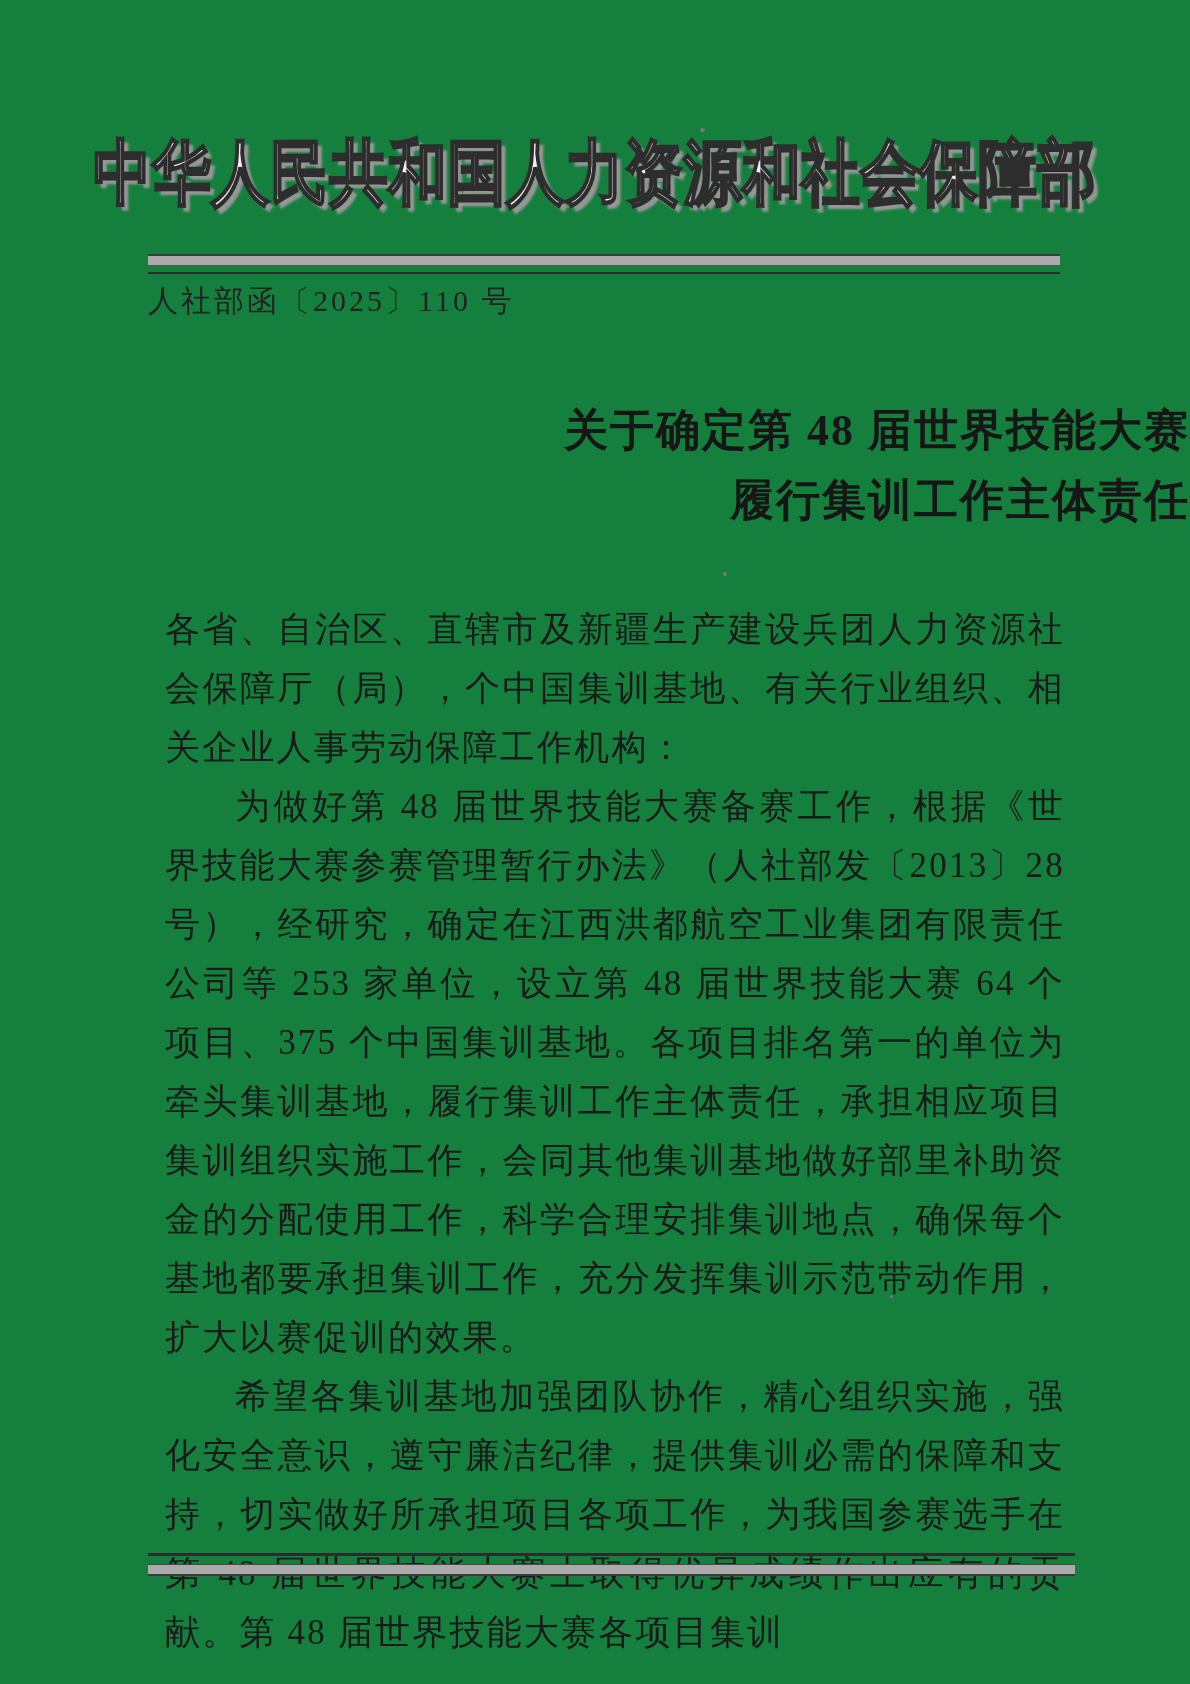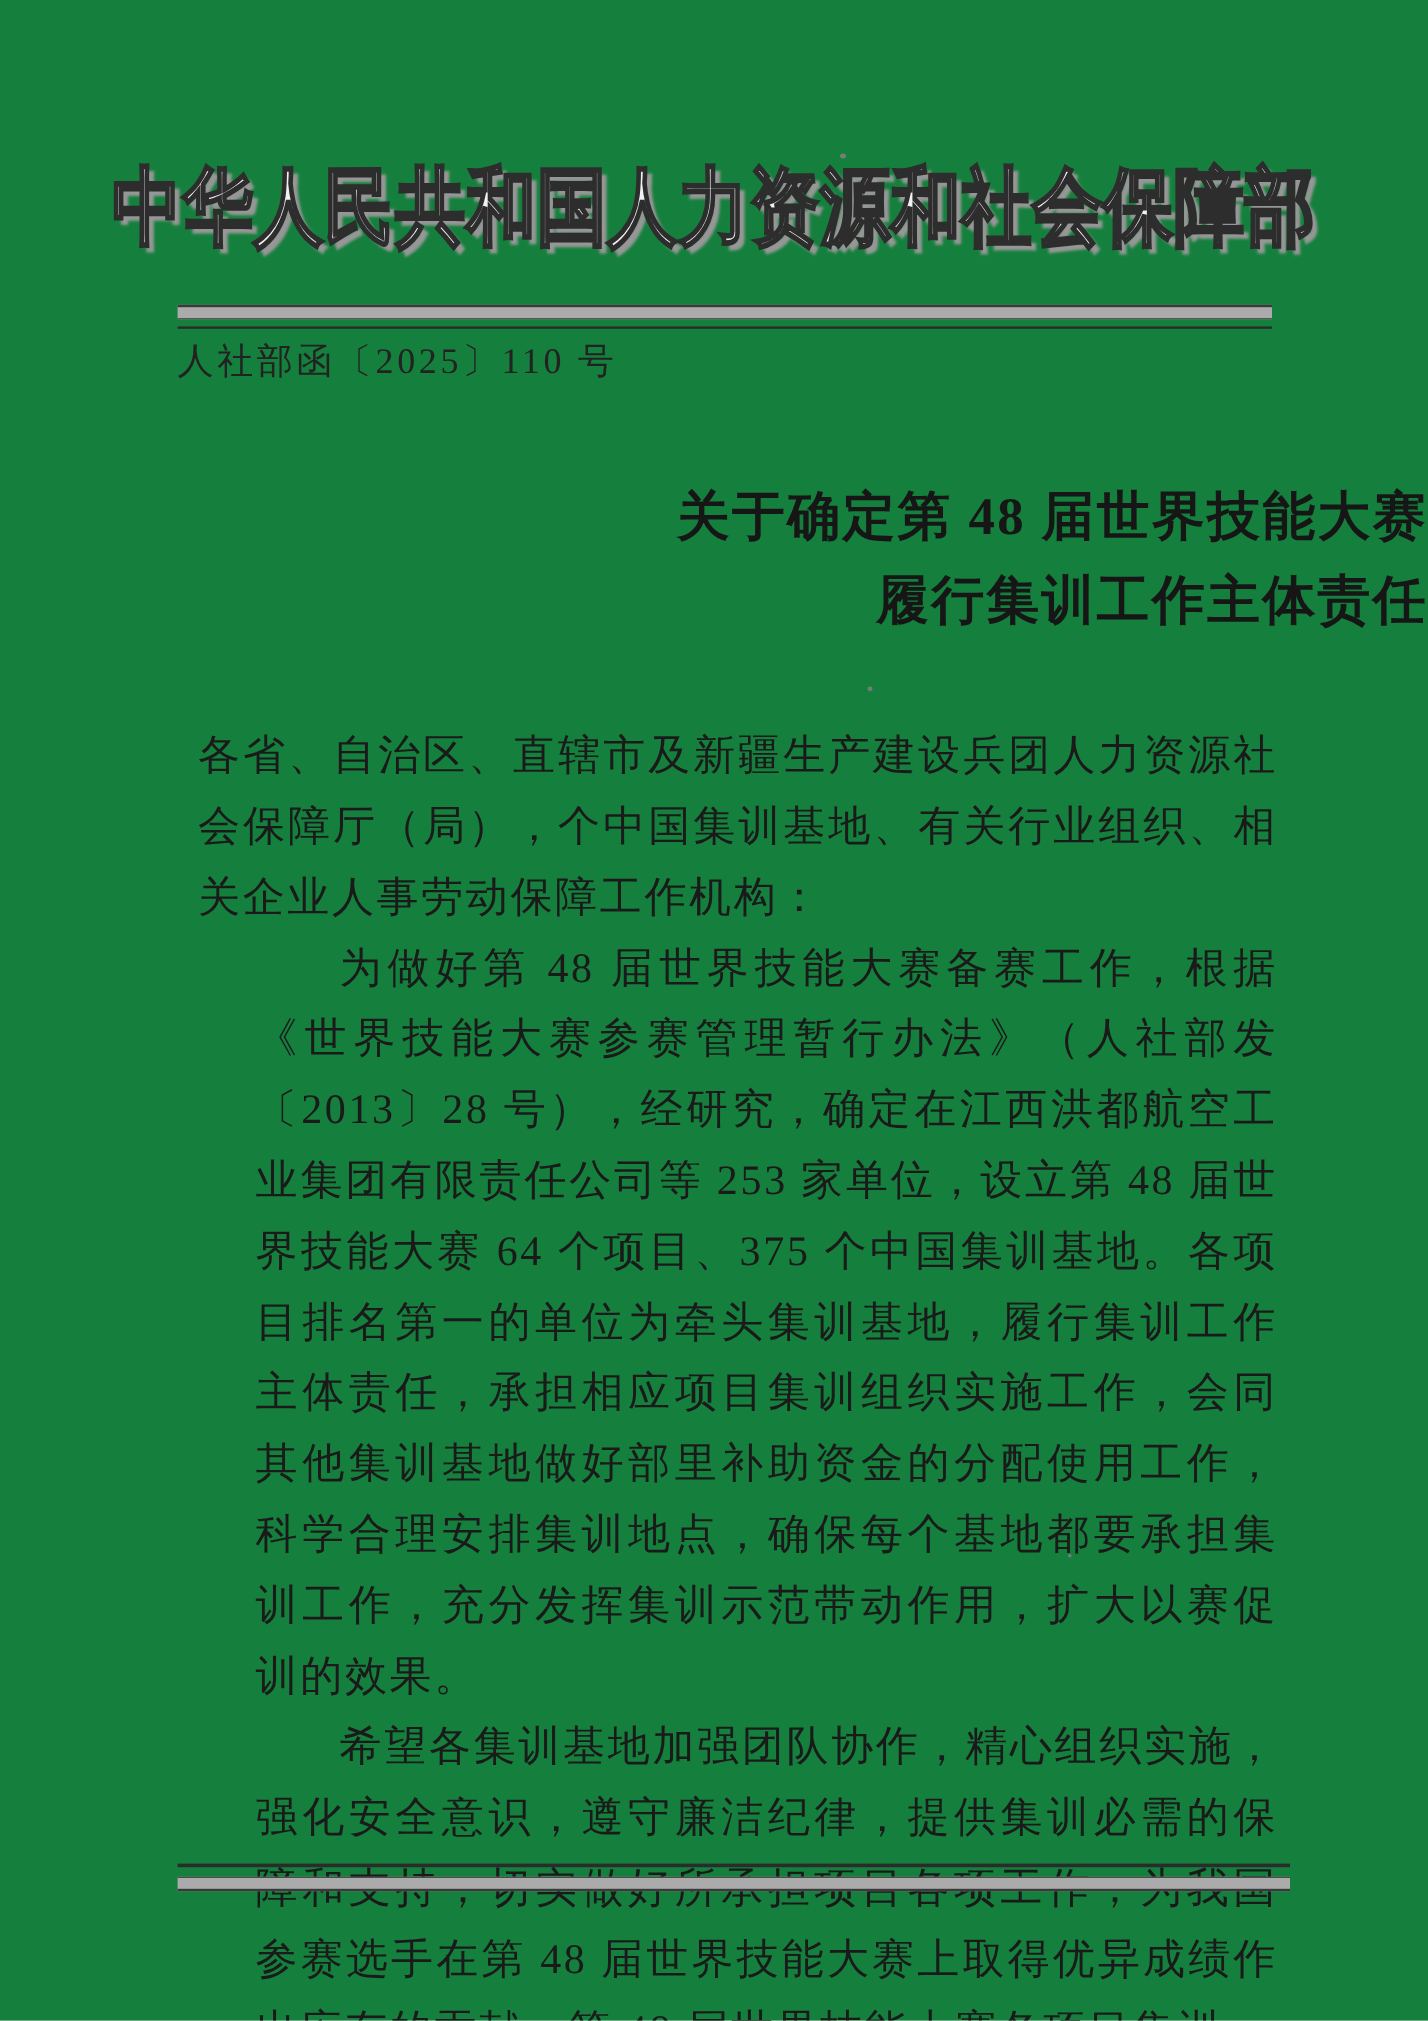--- a/index.html
+++ b/index.html
@@ -34,21 +34,21 @@
     text-align:right; font-size:44px; font-weight:bold;
     line-height:70px; letter-spacing:2px; color:#161616;
   }
   
   .body-text {
     position:absolute; top:600px; left:165px; width:900px;
     font-size:35px; line-height:59px; letter-spacing:2.2px;
     text-align:justify; color:#1a1a1a;
   }
   .body-text p { margin:0; }
-  .body-text p.indent { text-indent:2em;margin-left:48px; }
+  .body-text p.indent { text-indent:2em; }
   
   .rule-bottom { position:absolute; left:148px; top:1553px; width:927px; }
   .rule-bottom .thin  { height:3px; background:#2b2b2b; }
   .rule-bottom .thick { margin-top:8px; height:9px; background:#ababab; border-top:1px solid #4a4a4a; border-bottom:2px solid #3a3a3a; }
   
   .speck { position:absolute; background:#7a7a7a; border-radius:50%; }
   .speck.s1 { left:700px; top:128px;  width:5px; height:4px; }
   .speck.s2 { left:723px; top:572px;  width:4px; height:4px; }
   .speck.s3 { left:890px; top:1295px; width:3px; height:3px; }
 </style>

